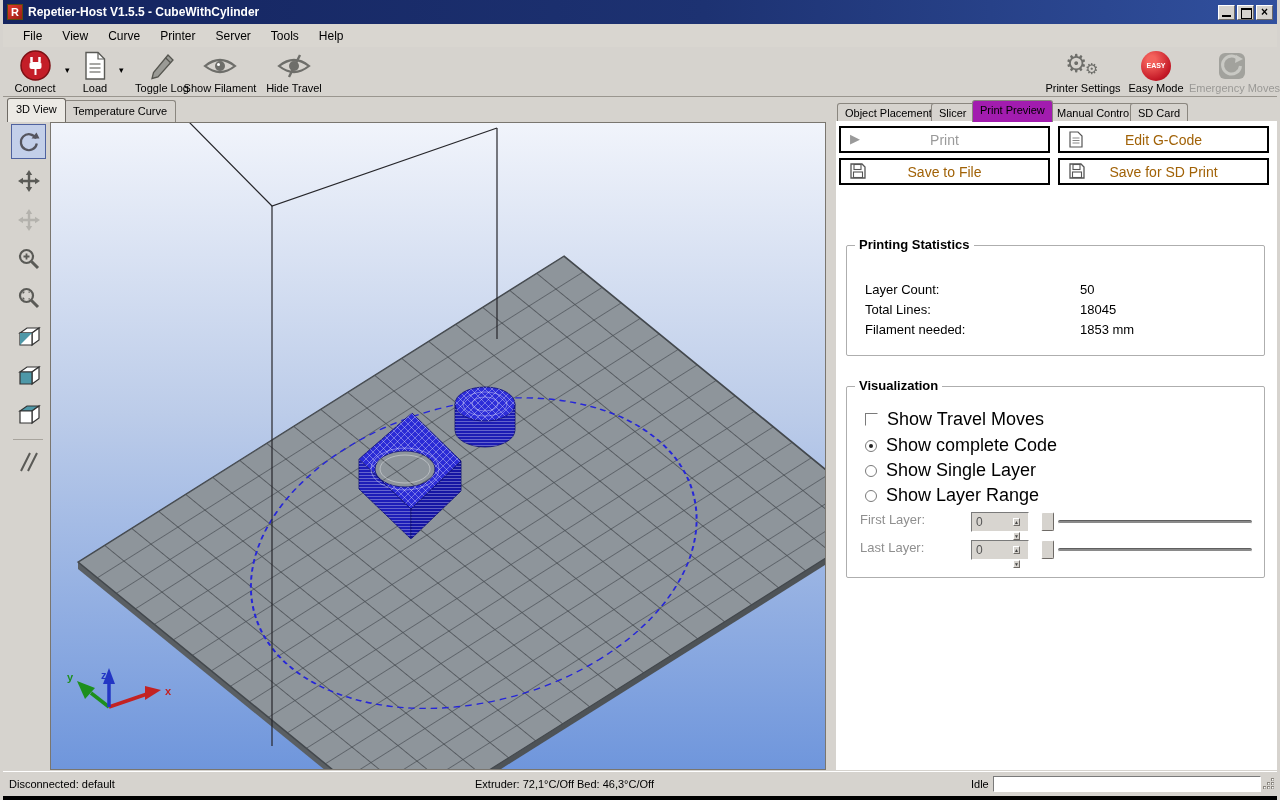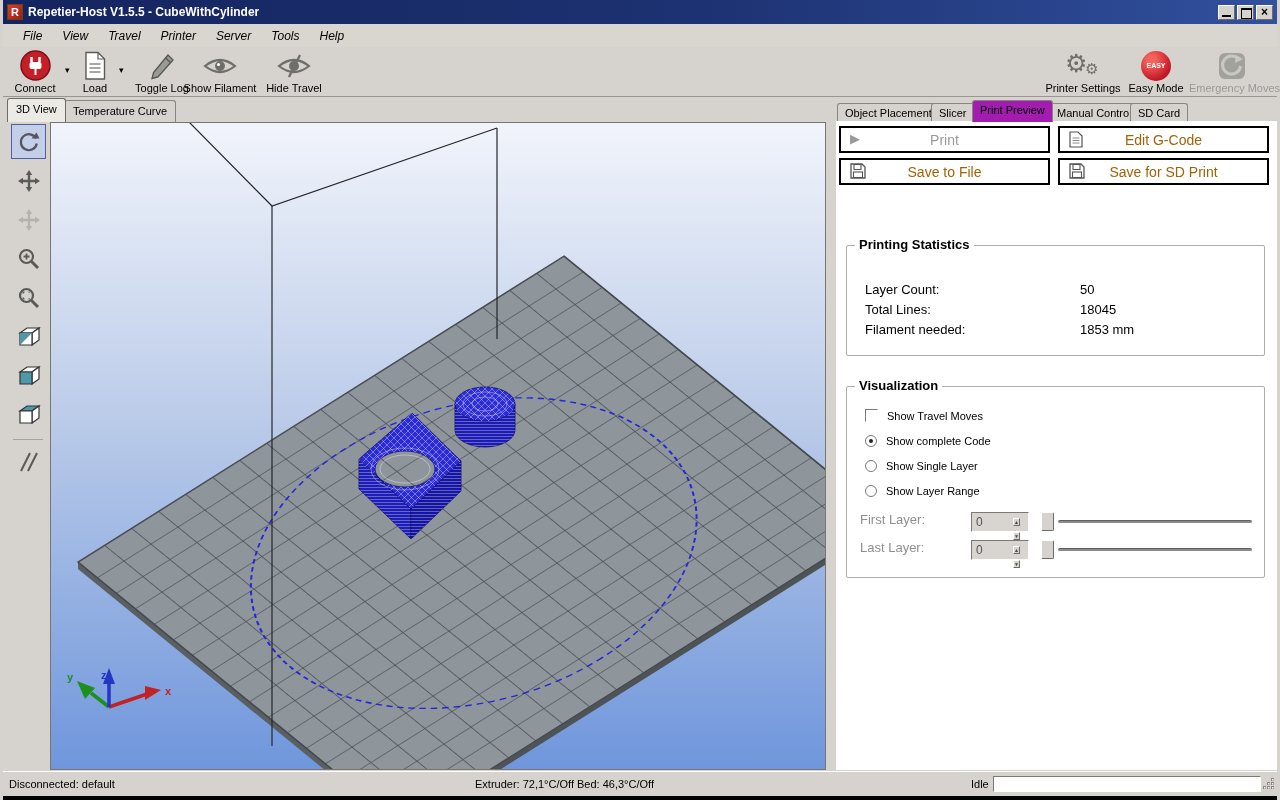--- a/index.html
+++ b/index.html
@@ -20,21 +20,21 @@
   .winbtn { width:17px; height:15px; background:#d6d3ce; border:1px solid;
             border-color:#fff #6e6a66 #6e6a66 #fff; font-size:10px; line-height:12px;
             text-align:center; color:#000; position:relative; }
   .glyph-min::after { content:""; position:absolute; left:3px; right:3px; bottom:2px; border-bottom:2px solid #000; }
   .glyph-max::after { content:""; position:absolute; left:3px; top:2px; width:9px; height:8px;
                       border:1px solid #000; border-top-width:2px; }
   .glyph-close { font-size:12px; font-weight:bold; line-height:13px; }
 
   
   .menubar { position:absolute; left:0; top:24px; width:1274px; height:23px;
-             background:#d9d6d0; display:flex; align-items:center; padding-left:10px;font-style:italic; }
+             background:#d9d6d0; display:flex; align-items:center; padding-left:10px; }
   .menuitem { font-size:12px; color:#000; padding:2px 10px; }
 
   
   .toolbar { position:absolute; left:0; top:47px; width:1274px; height:50px;
              background:#d6d3ce; border-bottom:1px solid #9a968f; }
   .tbitem { position:absolute; top:2px; text-align:center; }
   .tbitem .ic { height:33px; display:flex; align-items:center; justify-content:center; }
   .tblabel { font-size:11px; color:#000; white-space:nowrap; }
   .tblabel.dis { color:#9a9996; }
   .caret { position:absolute; top:18px; font-size:9px; color:#000; }
@@ -73,21 +73,21 @@
   .rightpanel { position:absolute; left:833px; top:121px; width:441px; height:649px; background:#fff; }
   .pbtn { position:absolute; height:27px; background:#fff; border:2px solid #000;
           font-size:14px; color:#a16207; display:flex; align-items:center; justify-content:center; }
   .pbtn .bic { position:absolute; left:9px; top:3px; }
   .pbtn.disabled { color:#9a9a9a; }
   .groupbox { position:absolute; border:1px solid #aeaeae; border-radius:2px; }
   .gb-title { position:absolute; top:-9px; left:8px; background:#fff; padding:0 4px;
               font-size:13px; font-weight:bold; color:#000; }
   .statrow { position:absolute; left:18px; right:10px; font-size:13px; color:#000; }
   .statval { position:absolute; left:215px; }
-  .optrow { position:absolute; left:18px; font-size:11px; color:#000; display:flex; align-items:center; }
+  .optrow { position:absolute; left:18px; font-size:18px; color:#000; display:flex; align-items:center; }
   .cbox { width:13px; height:13px; background:#fff; border:1px solid;
           border-color:#7a7a7a #fff #fff #7a7a7a; margin-right:9px; }
   .rad { width:12px; height:12px; border-radius:50%; background:#fff; border:1px solid #7a7a7a;
          margin-right:9px; position:relative; }
   .rad.checked::after { content:""; position:absolute; left:3px; top:3px; width:4px; height:4px;
                         border-radius:50%; background:#222; }
   .layerlabel { position:absolute; left:13px; font-size:13px; color:#8f8f8f; }
   .spinner { position:absolute; left:124px; width:58px; height:20px; background:#d8d5d0;
              border:1px solid; border-color:#7a7a7a #fff #fff #7a7a7a; font-size:12px; color:#555; }
   .spinval { position:absolute; left:4px; top:2px; }
@@ -126,21 +126,21 @@
     <div class="winbtns">
       <div class="winbtn glyph-min"></div>
       <div class="winbtn glyph-max"></div>
       <div class="winbtn glyph-close">×</div>
     </div>
   </div>
 
   <div class="menubar">
     <div class="menuitem">File</div>
     <div class="menuitem">View</div>
-    <div class="menuitem">Travel</div>
+    <div class="menuitem">Curve</div>
     <div class="menuitem">Printer</div>
     <div class="menuitem">Server</div>
     <div class="menuitem">Tools</div>
     <div class="menuitem">Help</div>
   </div>
 
   <div class="toolbar">
 
     <div class="tbitem" style="left:6px; width:52px;">
       <div class="ic">

